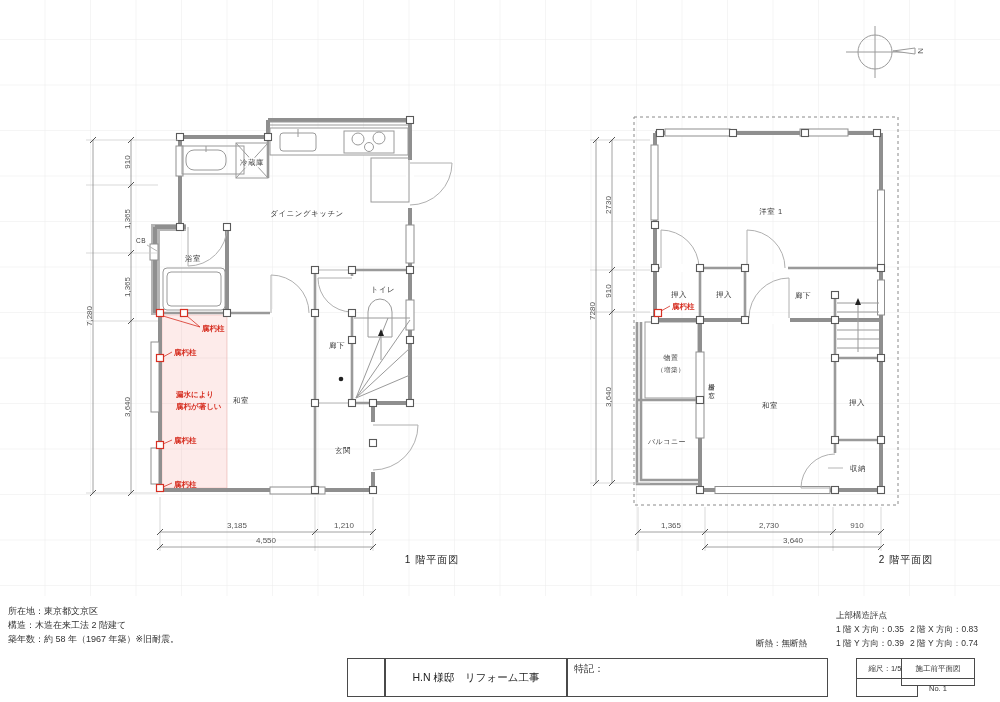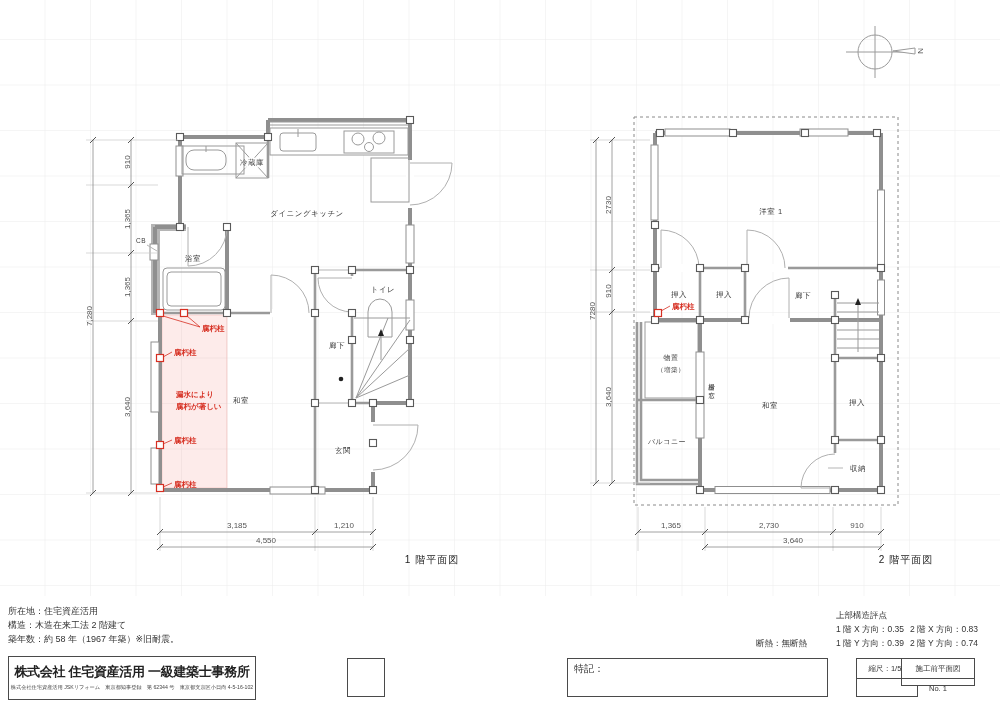--- a/index.html
+++ b/index.html
@@ -297,42 +297,41 @@
       <text class="dim" x="769" y="528" text-anchor="middle">2,730</text>
       <text class="dim" x="857" y="528" text-anchor="middle">910</text>
       <text class="dim" x="793" y="543" text-anchor="middle">3,640</text>
     </g>
     <text class="pt" x="906" y="563" text-anchor="middle">2 階平面図</text>
   </g>
 </svg>
 
   
   <div class="abs info">
-    <div>所在地：住宅資産活用</div>
+    <div>所在地：東京都文京区</div>
     <div>構造：木造在来工法 2 階建て</div>
     <div>築年数：約 58 年（1967 年築）※旧耐震。</div>
   </div>
 
   
   <div class="scores" style="left:836px;top:610px;font-weight:normal;">上部構造評点</div>
   <div class="scores" style="left:836px;top:624px;">1 階 X 方向：0.35</div>
   <div class="scores" style="left:910px;top:624px;">2 階 X 方向：0.83</div>
   <div class="scores" style="left:836px;top:638px;">1 階 Y 方向：0.39</div>
   <div class="scores" style="left:910px;top:638px;">2 階 Y 方向：0.74</div>
   <div class="scores" style="left:756px;top:638px;">断熱：無断熱</div>
 
   
-  <div class="box company">
-    <div class="nm">株式会社 住宅資産活用 一級建築士事務所</div>
-    <div class="sub">株式会社住宅資産活用 JSKリフォーム　東京都知事登録　第 62344 号　東京都文京区小日向 4-5-16-102</div>
-  </div>
 
 
   <div class="box blank"></div>
 
+  <div class="box proj">
+    <span>H.N 様邸　リフォーム工事</span>
+  </div>
 
   <div class="box notes">
     <span>特記：</span>
   </div>
 
   <div class="box scalebox cell2">
     <div class="r1">縮尺：1/50</div>
     <div class="r2"></div>
   </div>
 

